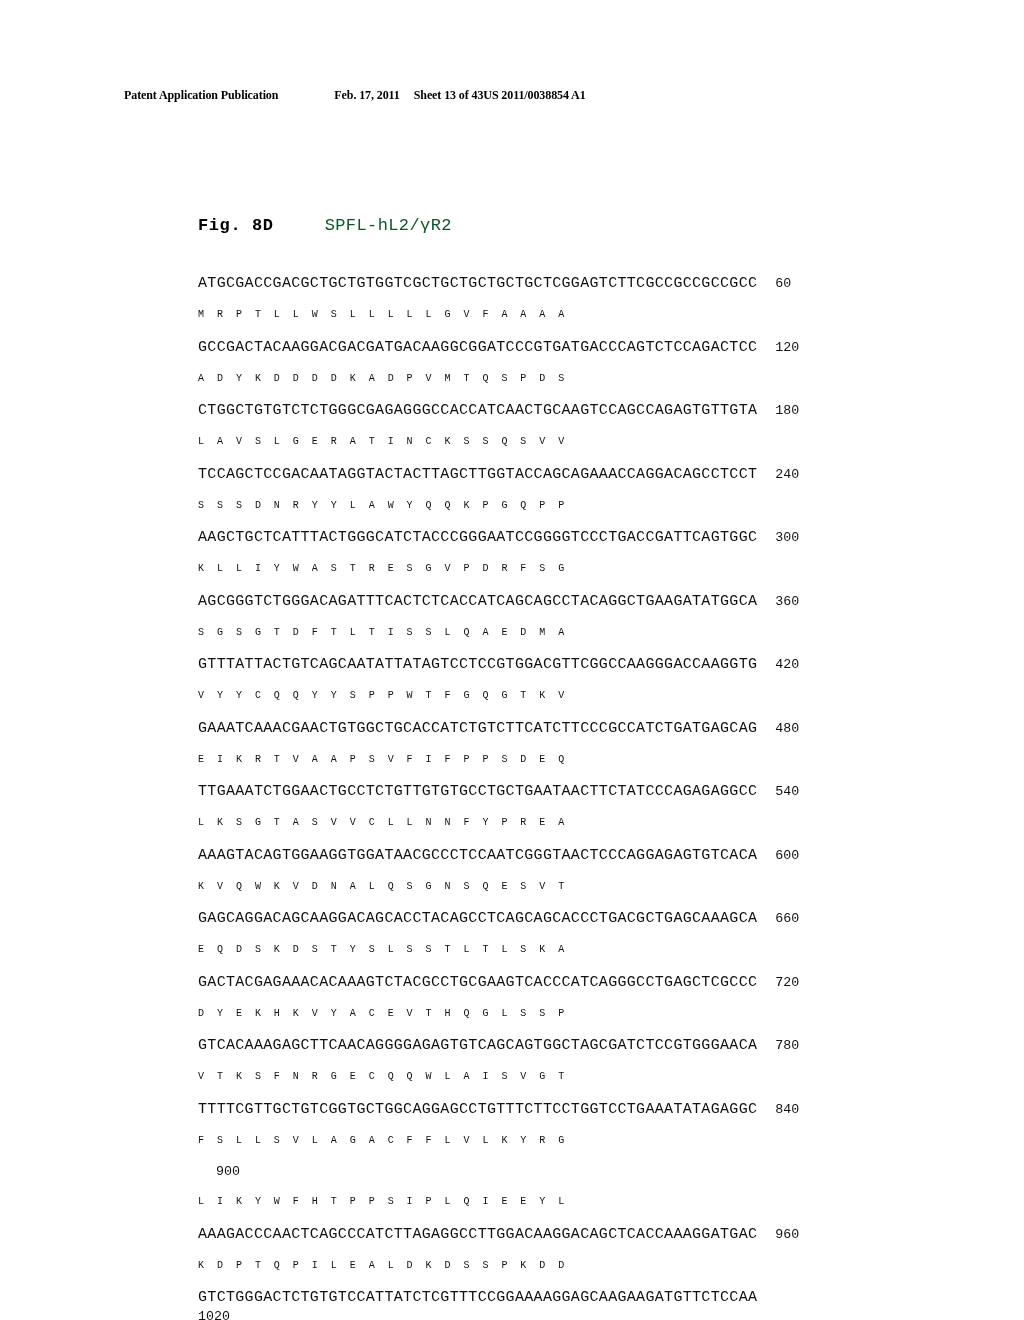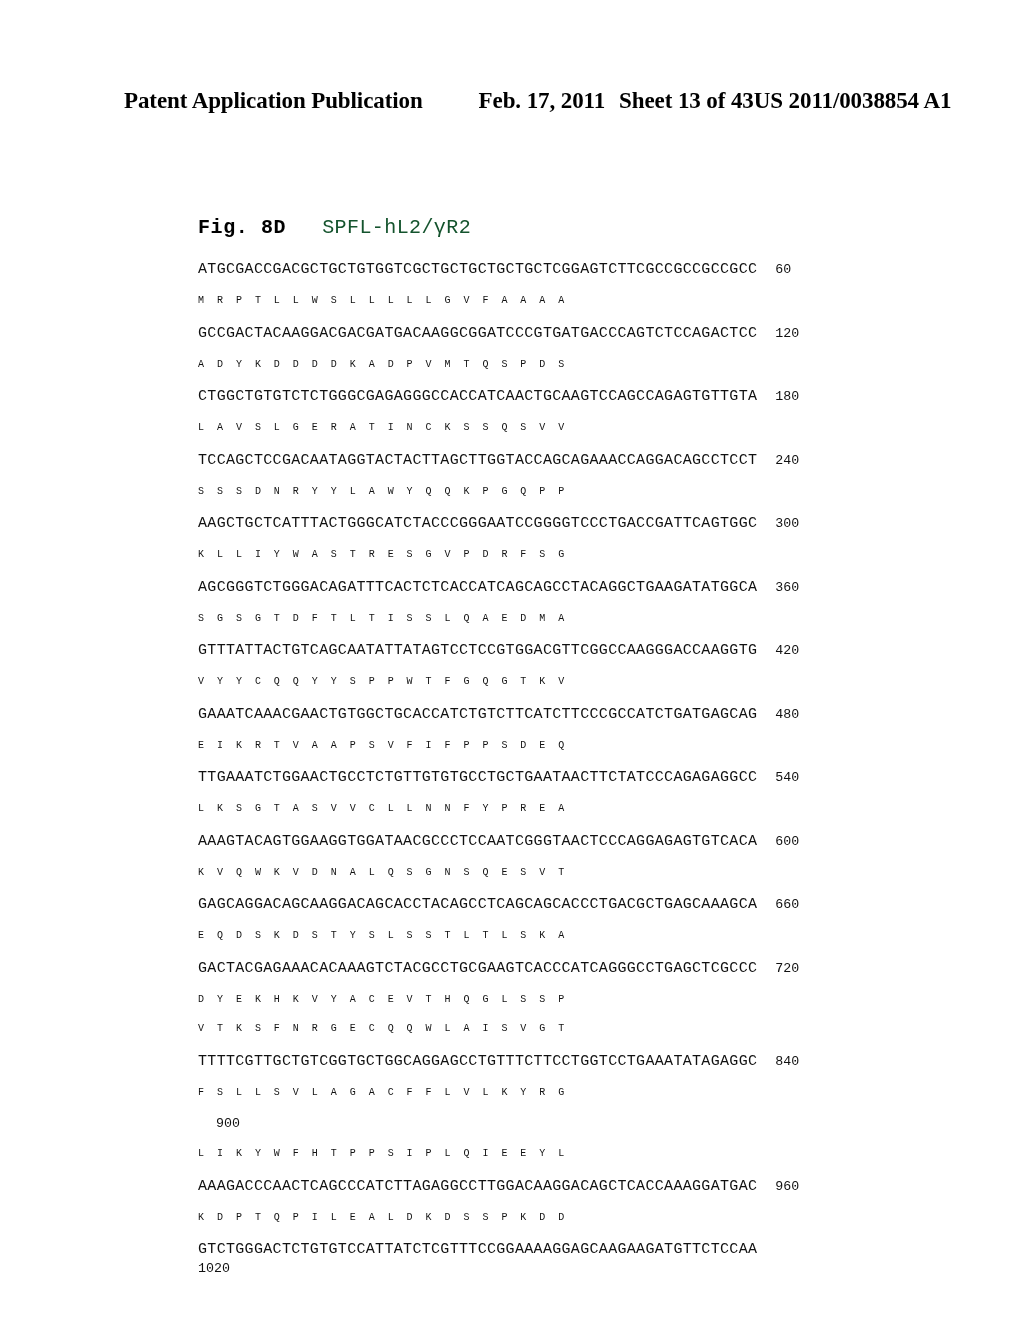--- a/index.html
+++ b/index.html
@@ -19,21 +19,21 @@
   
   .page-header {
     position: absolute;
     top: 88px;
     left: 124px;
     width: 776px;
     display: flex;
     align-items: baseline;
     font-family: "Liberation Serif", serif;
     font-weight: bold;
-    font-size: 23px;
+    font-size: 12px;
     letter-spacing: -0.1px;
     white-space: nowrap;
   }
   .hdr-title { }
   .hdr-date {
     margin-left: 56px;
   }
   .hdr-sheet {
     margin-left: 14px;
   }
@@ -45,23 +45,24 @@
     position: absolute;
     top: 216px;
     left: 198px;
     width: 700px;
   }
 
   .fig-caption-row {
     display: flex;
     align-items: baseline;
     font-family: "Liberation Mono", monospace;
-    font-size: 20px;
+    font-size: 17px;
     white-space: pre;
-    margin-bottom: 22px;
+    margin-bottom: 40px;
+    gap: 15px;
   }
   .fig-label {
     font-weight: bold;
     letter-spacing: 0.6px;
   }
   .fig-name {
     margin-left: 36px;
     letter-spacing: 0.4px;
     color: #14532d;
   }
@@ -131,20 +132,20 @@
       <div class="seq-block"><div class="seq-row"><span class="seq-nt">CTGGCTGTGTCTCTGGGCGAGAGGGCCACCATCAACTGCAAGTCCAGCCAGAGTGTTGTA</span><span class="seq-num">180</span></div><div class="seq-aa">L  A  V  S  L  G  E  R  A  T  I  N  C  K  S  S  Q  S  V  V</div></div>
       <div class="seq-block"><div class="seq-row"><span class="seq-nt">TCCAGCTCCGACAATAGGTACTACTTAGCTTGGTACCAGCAGAAACCAGGACAGCCTCCT</span><span class="seq-num">240</span></div><div class="seq-aa">S  S  S  D  N  R  Y  Y  L  A  W  Y  Q  Q  K  P  G  Q  P  P</div></div>
       <div class="seq-block"><div class="seq-row"><span class="seq-nt">AAGCTGCTCATTTACTGGGCATCTACCCGGGAATCCGGGGTCCCTGACCGATTCAGTGGC</span><span class="seq-num">300</span></div><div class="seq-aa">K  L  L  I  Y  W  A  S  T  R  E  S  G  V  P  D  R  F  S  G</div></div>
       <div class="seq-block"><div class="seq-row"><span class="seq-nt">AGCGGGTCTGGGACAGATTTCACTCTCACCATCAGCAGCCTACAGGCTGAAGATATGGCA</span><span class="seq-num">360</span></div><div class="seq-aa">S  G  S  G  T  D  F  T  L  T  I  S  S  L  Q  A  E  D  M  A</div></div>
       <div class="seq-block"><div class="seq-row"><span class="seq-nt">GTTTATTACTGTCAGCAATATTATAGTCCTCCGTGGACGTTCGGCCAAGGGACCAAGGTG</span><span class="seq-num">420</span></div><div class="seq-aa">V  Y  Y  C  Q  Q  Y  Y  S  P  P  W  T  F  G  Q  G  T  K  V</div></div>
       <div class="seq-block"><div class="seq-row"><span class="seq-nt">GAAATCAAACGAACTGTGGCTGCACCATCTGTCTTCATCTTCCCGCCATCTGATGAGCAG</span><span class="seq-num">480</span></div><div class="seq-aa">E  I  K  R  T  V  A  A  P  S  V  F  I  F  P  P  S  D  E  Q</div></div>
       <div class="seq-block"><div class="seq-row"><span class="seq-nt">TTGAAATCTGGAACTGCCTCTGTTGTGTGCCTGCTGAATAACTTCTATCCCAGAGAGGCC</span><span class="seq-num">540</span></div><div class="seq-aa">L  K  S  G  T  A  S  V  V  C  L  L  N  N  F  Y  P  R  E  A</div></div>
       <div class="seq-block"><div class="seq-row"><span class="seq-nt">AAAGTACAGTGGAAGGTGGATAACGCCCTCCAATCGGGTAACTCCCAGGAGAGTGTCACA</span><span class="seq-num">600</span></div><div class="seq-aa">K  V  Q  W  K  V  D  N  A  L  Q  S  G  N  S  Q  E  S  V  T</div></div>
       <div class="seq-block"><div class="seq-row"><span class="seq-nt">GAGCAGGACAGCAAGGACAGCACCTACAGCCTCAGCAGCACCCTGACGCTGAGCAAAGCA</span><span class="seq-num">660</span></div><div class="seq-aa">E  Q  D  S  K  D  S  T  Y  S  L  S  S  T  L  T  L  S  K  A</div></div>
       <div class="seq-block"><div class="seq-row"><span class="seq-nt">GACTACGAGAAACACAAAGTCTACGCCTGCGAAGTCACCCATCAGGGCCTGAGCTCGCCC</span><span class="seq-num">720</span></div><div class="seq-aa">D  Y  E  K  H  K  V  Y  A  C  E  V  T  H  Q  G  L  S  S  P</div></div>
-      <div class="seq-block"><div class="seq-aa">V  T  K  S  F  N  R  G  E  C  Q  Q  W  L  A  I  S  V  G  T</div></div>
+      <div class="seq-block"><div class="seq-row"><span class="seq-nt">GTCACAAAGAGCTTCAACAGGGGAGAGTGTCAGCAGTGGCTAGCGATCTCCGTGGGAACA</span><span class="seq-num">780</span></div><div class="seq-aa">V  T  K  S  F  N  R  G  E  C  Q  Q  W  L  A  I  S  V  G  T</div></div>
       <div class="seq-block"><div class="seq-row"><span class="seq-nt">TTTTCGTTGCTGTCGGTGCTGGCAGGAGCCTGTTTCTTCCTGGTCCTGAAATATAGAGGC</span><span class="seq-num">840</span></div><div class="seq-aa">F  S  L  L  S  V  L  A  G  A  C  F  F  L  V  L  K  Y  R  G</div></div>
       <div class="seq-block"><div class="seq-row"><span class="seq-num">900</span></div><div class="seq-aa">L  I  K  Y  W  F  H  T  P  P  S  I  P  L  Q  I  E  E  Y  L</div></div>
       <div class="seq-block"><div class="seq-row"><span class="seq-nt">AAAGACCCAACTCAGCCCATCTTAGAGGCCTTGGACAAGGACAGCTCACCAAAGGATGAC</span><span class="seq-num">960</span></div><div class="seq-aa">K  D  P  T  Q  P  I  L  E  A  L  D  K  D  S  S  P  K  D  D</div></div>
       <div class="seq-block"><div class="seq-row"><span class="seq-nt">GTCTGGGACTCTGTGTCCATTATCTCGTTTCCGGAAAAGGAGCAAGAAGATGTTCTCCAA</span></div><div class="seq-tail-num">1020</div></div>
     </div>
 
 </div>
 
 </body></html>

